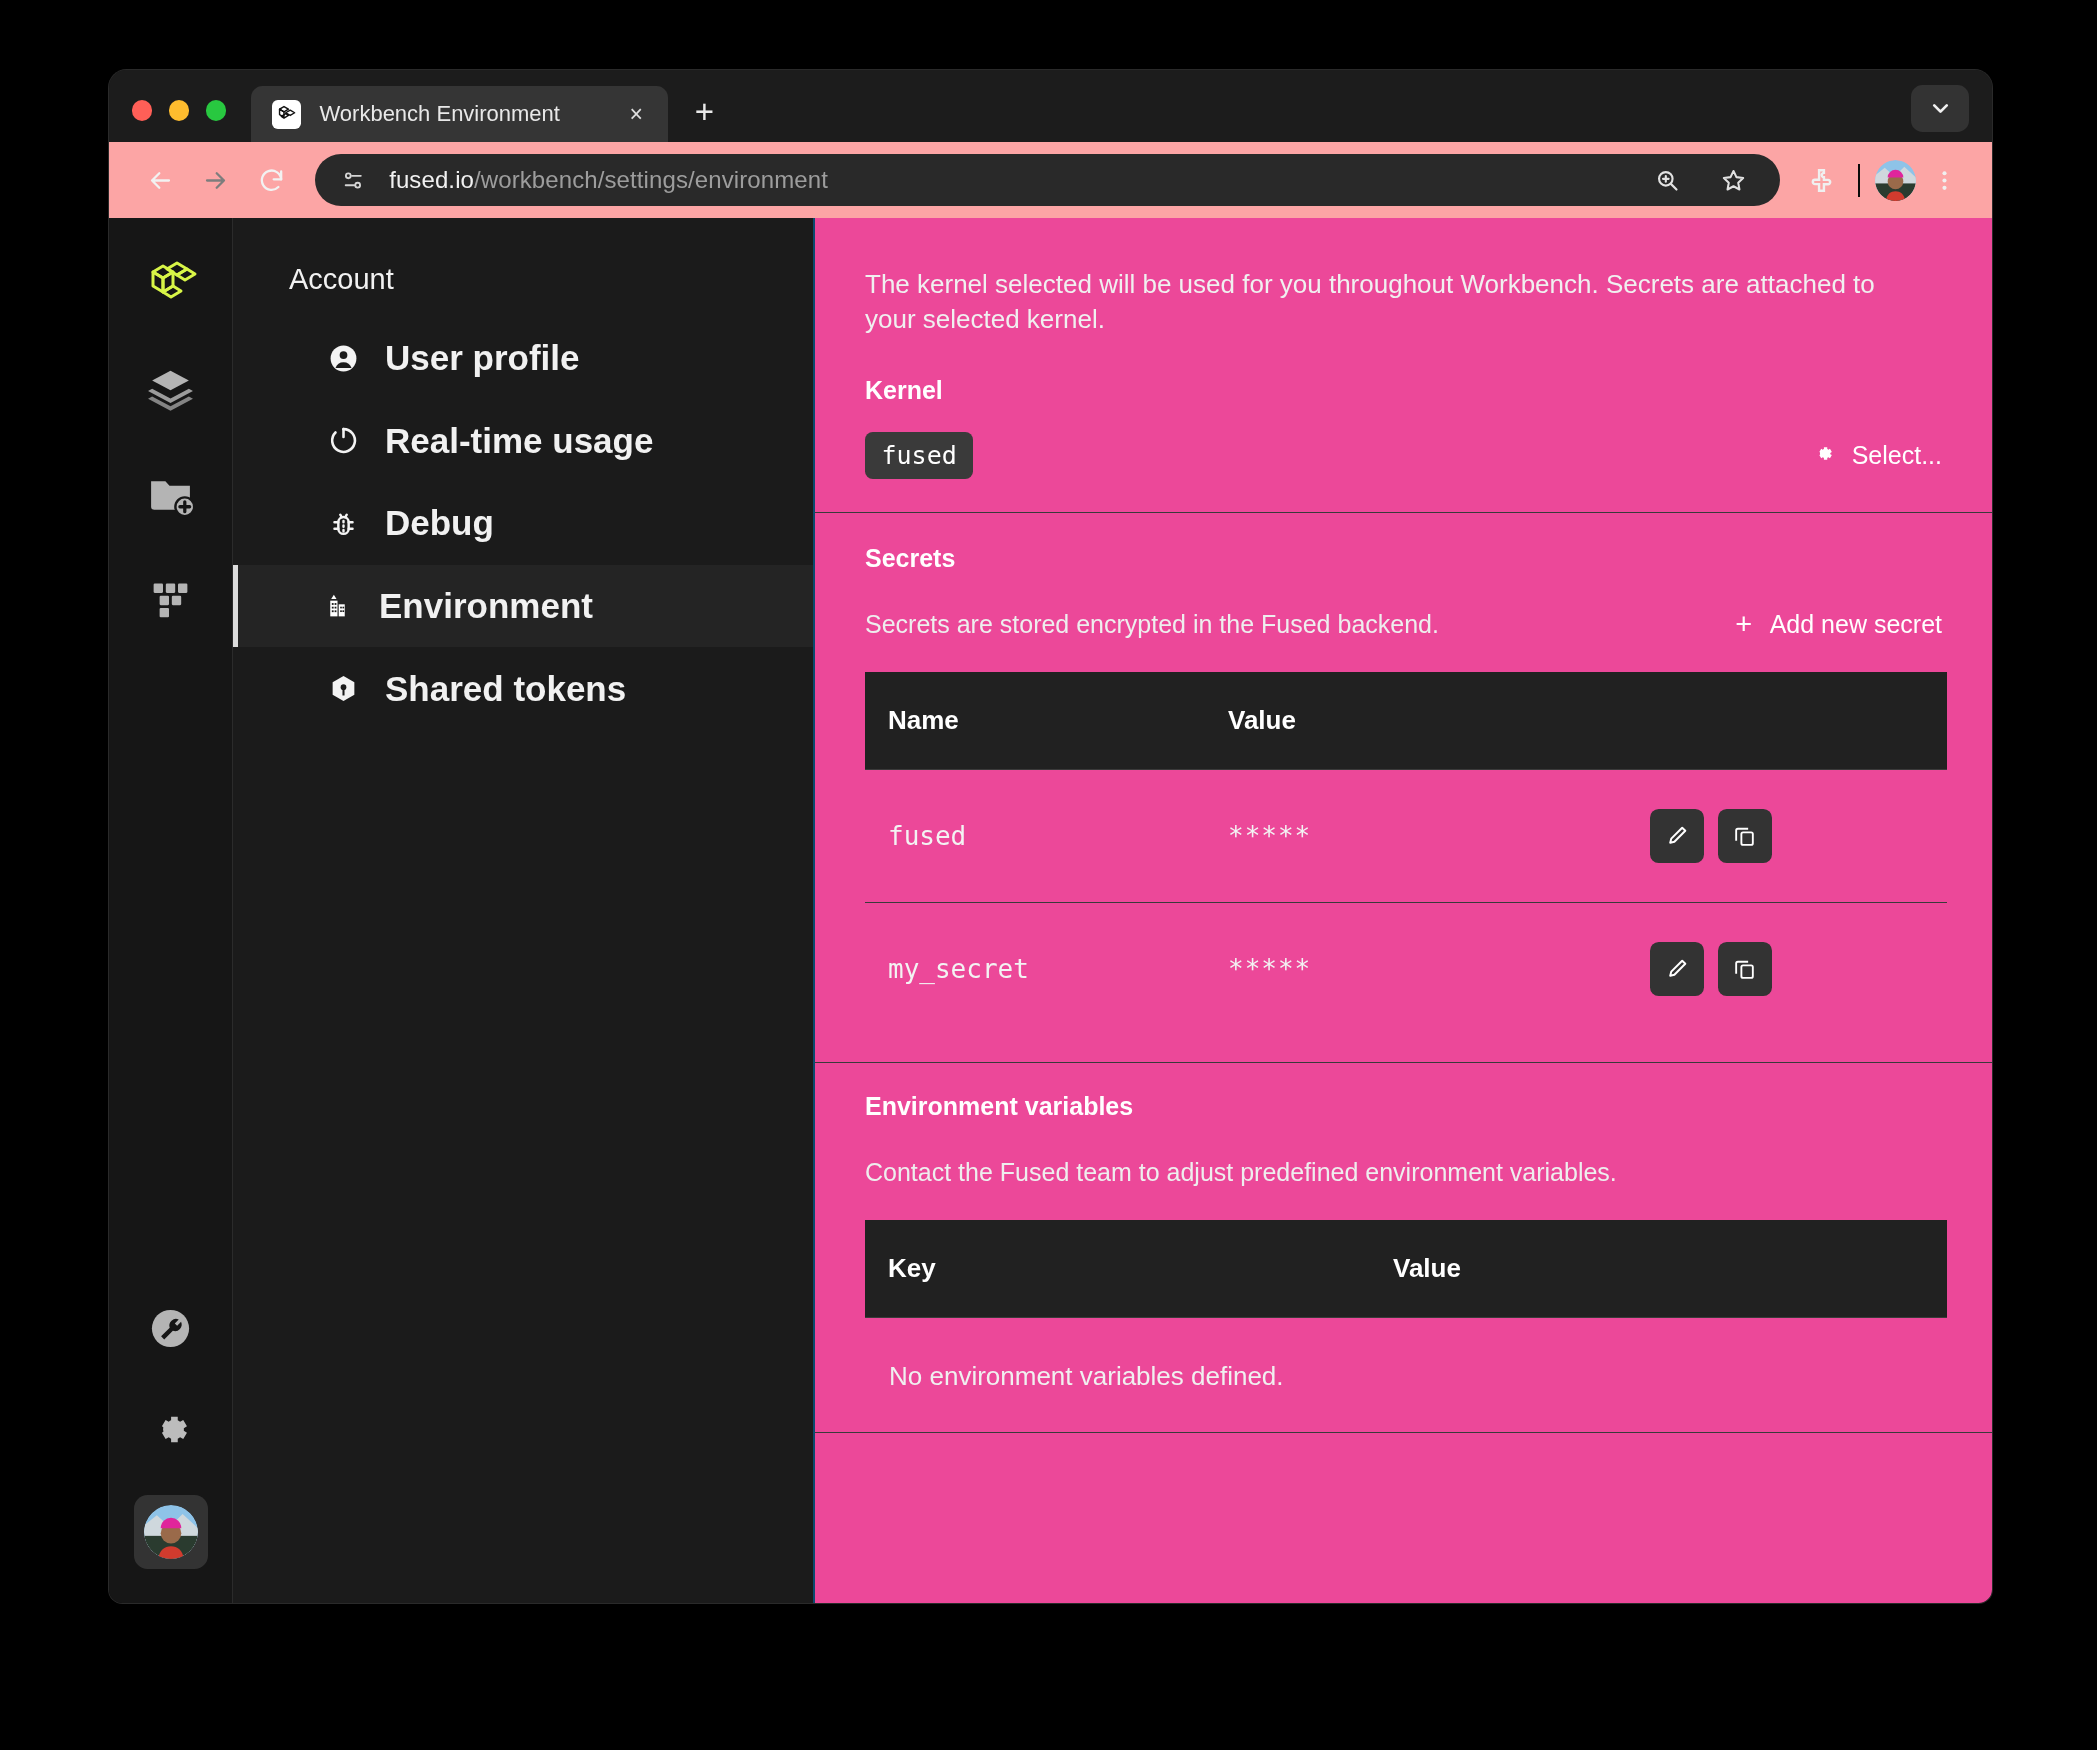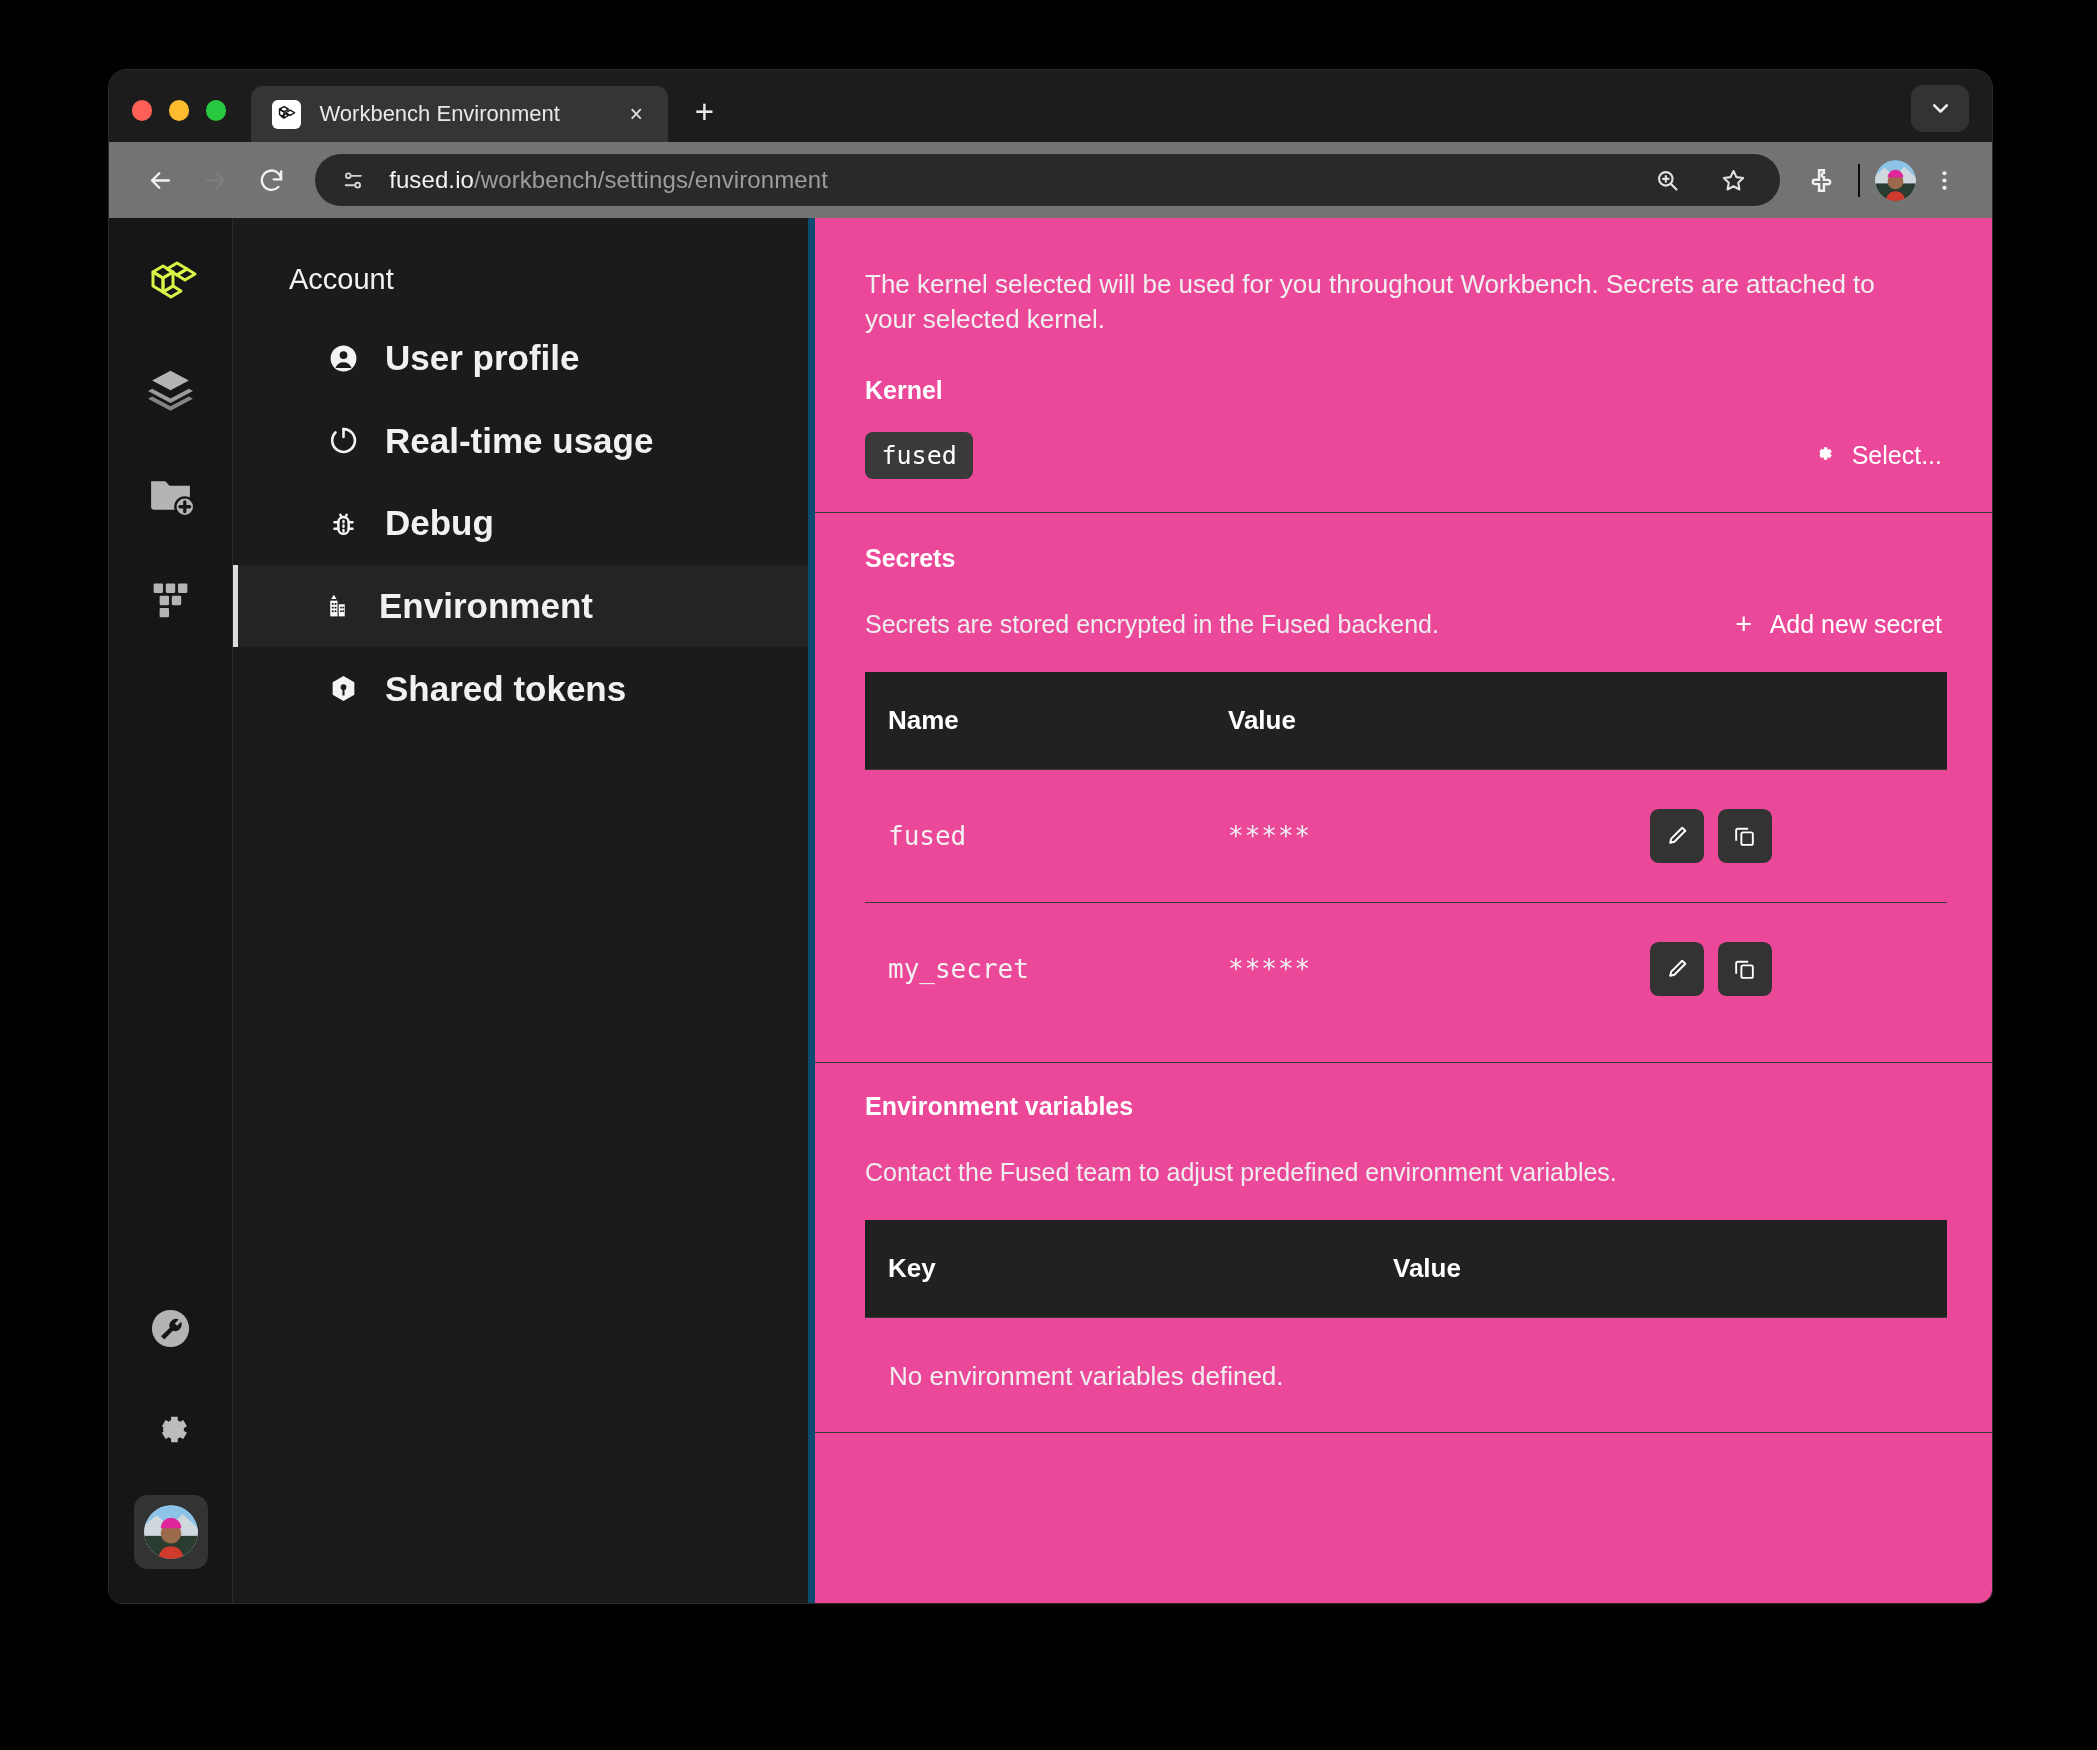--- a/index.html
+++ b/index.html
@@ -79,21 +79,21 @@
     right: 23px; bottom: 9.7px;
     width: 58px; height: 47px;
     background: #333333;
     border-radius: 11.6px;
     display: flex; align-items: center; justify-content: center;
   }
 
   
   .toolbar {
     height: 76px;
-    background: #737373;
+    background: #fca5a5;
     display: flex;
     align-items: center;
     padding: 0 25px;
     gap: 3.9px;
   }
   .nav-btn {
     width: 52px; height: 52px;
     display: flex; align-items: center; justify-content: center;
     border-radius: 50%;
   }
@@ -162,21 +162,21 @@
     background: #333333;
     border-radius: 13.6px;
     display: flex; align-items: center; justify-content: center;
   }
   .rail-avatar .avatar-img { width: 54px; height: 54px; }
 
   
   .settings-nav {
     width: 582px;
     background: #1b1b1b;
-    border-right: 7px solid #0c4a6e;
+    border-right: 2px solid #0c4a6e;
     padding-top: 31px;
     flex: 0 0 auto;
   }
   .nav-group-title {
     font-size: 29px;
     color: #f2f2f2;
     padding: 13.6px 0 21.3px 56px;
   }
   .nav-item {
     display: flex;

